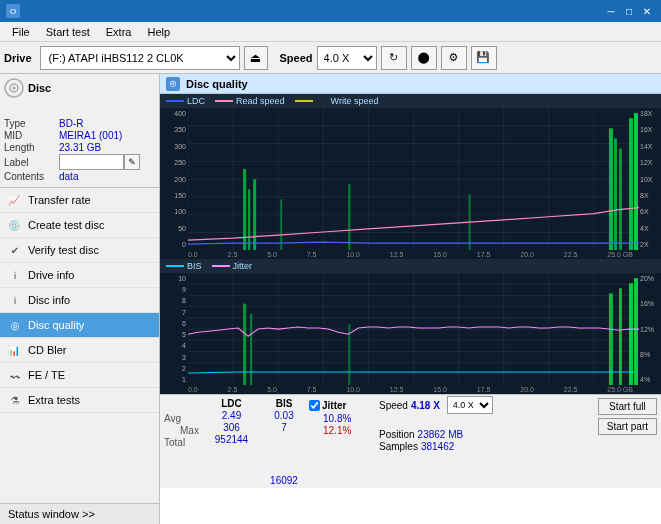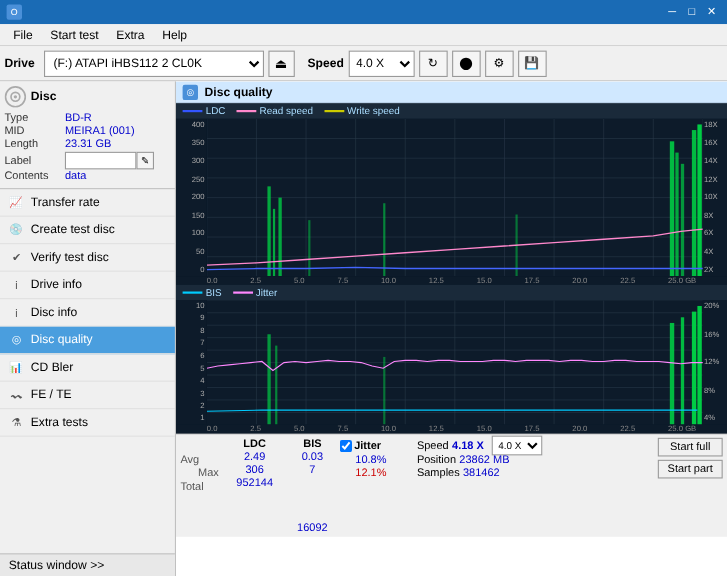--- a/index.html
+++ b/index.html
@@ -26,21 +26,21 @@
     .toolbar-icon-btn { height: 24px; width: 26px; border: 1px solid #999; background: #f5f5f5; cursor: pointer; display: flex; align-items: center; justify-content: center; }
 
     
     .main { display: flex; height: calc(524px - 74px); }
 
     
     .sidebar { width: 160px; background: #f0f0f0; border-right: 1px solid #c0c0c0; display: flex; flex-direction: column; }
 
     
     .disc-section { padding: 4px; border-bottom: 1px solid #c0c0c0; }
-    .disc-header { display: flex; align-items: center; gap: 4px; margin-bottom: 4px; }
+    .disc-header { display: flex; align-items: center; gap: 4px; margin-bottom: 20px; }
     .disc-icon { width: 20px; height: 20px; }
     .disc-title { font-weight: bold; font-size: 11px; }
     .disc-row { display: flex; align-items: center; margin: 1px 0; font-size: 10px; }
     .disc-row-label { width: 55px; color: #333; }
     .disc-row-value { color: #0000cc; font-size: 10px; }
     .disc-label-input { width: 65px; height: 16px; border: 1px solid #999; font-size: 9px; padding: 0 2px; }
     .disc-label-btn { width: 16px; height: 16px; background: #f5f5f5; border: 1px solid #999; cursor: pointer; display: flex; align-items: center; justify-content: center; font-size: 9px; }
 
     
     .nav-item { display: flex; align-items: center; gap: 6px; padding: 5px 8px; cursor: pointer; font-size: 11px; border-bottom: 1px solid #e0e0e0; }
@@ -188,21 +188,21 @@
 
       <div style="display:flex; align-items:center; gap:10px; padding:2px 6px; background:#1a2a3a;">
         <div style="display:flex;align-items:center;gap:3px;">
           <div style="width:18px;height:2px;background:#3355ff;"></div>
           <span style="font-size:9px;color:#aaddff;">LDC</span>
         </div>
         <div style="display:flex;align-items:center;gap:3px;">
           <div style="width:18px;height:2px;background:#ff88cc;"></div>
           <span style="font-size:9px;color:#aaddff;">Read speed</span>
         </div>
-        <div style="display:flex;align-items:center;gap:3px;">
+        <div style="display:flex;align-items:center;gap:18px;">
           <div style="width:18px;height:2px;background:#cccc00;"></div>
           <span style="font-size:9px;color:#aaddff;">Write speed</span>
         </div>
       </div>
 
       <div style="flex:1;position:relative;display:flex;">
 
         <div style="width:28px;display:flex;flex-direction:column;justify-content:space-between;padding:2px 0;background:#0d1b2a;">
           <span style="font-size:7px;color:#aaa;text-align:right;padding-right:2px;">400</span>
           <span style="font-size:7px;color:#aaa;text-align:right;padding-right:2px;">350</span>
@@ -405,21 +405,21 @@
         </div>
 
         <div style="display:flex;flex-direction:column;gap:1px;flex:1;">
           <div style="display:flex;align-items:center;gap:3px;height:14px;">
             <span style="font-size:10px;">Speed</span>
             <span style="font-size:10px;color:#0000cc;font-weight:bold;">4.18 X</span>
             <select style="height:18px;font-size:9px;border:1px solid #999;background:white;padding:0 1px;margin-left:4px;">
               <option>4.0 X</option>
             </select>
           </div>
-          <div style="display:flex;align-items:center;gap:3px;">
+          <div style="display:flex;align-items:center;gap:3px;margin-top:16px;">
             <span style="font-size:10px;">Position</span>
             <span style="font-size:10px;color:#0000cc;">23862 MB</span>
           </div>
           <div style="display:flex;align-items:center;gap:3px;text-align:right;">
             <span style="font-size:10px;">Samples</span>
             <span style="font-size:10px;color:#0000cc;">381462</span>
           </div>
         </div>
 
         <div style="display:flex;flex-direction:column;gap:3px;justify-content:flex-start;padding-left:4px;">

